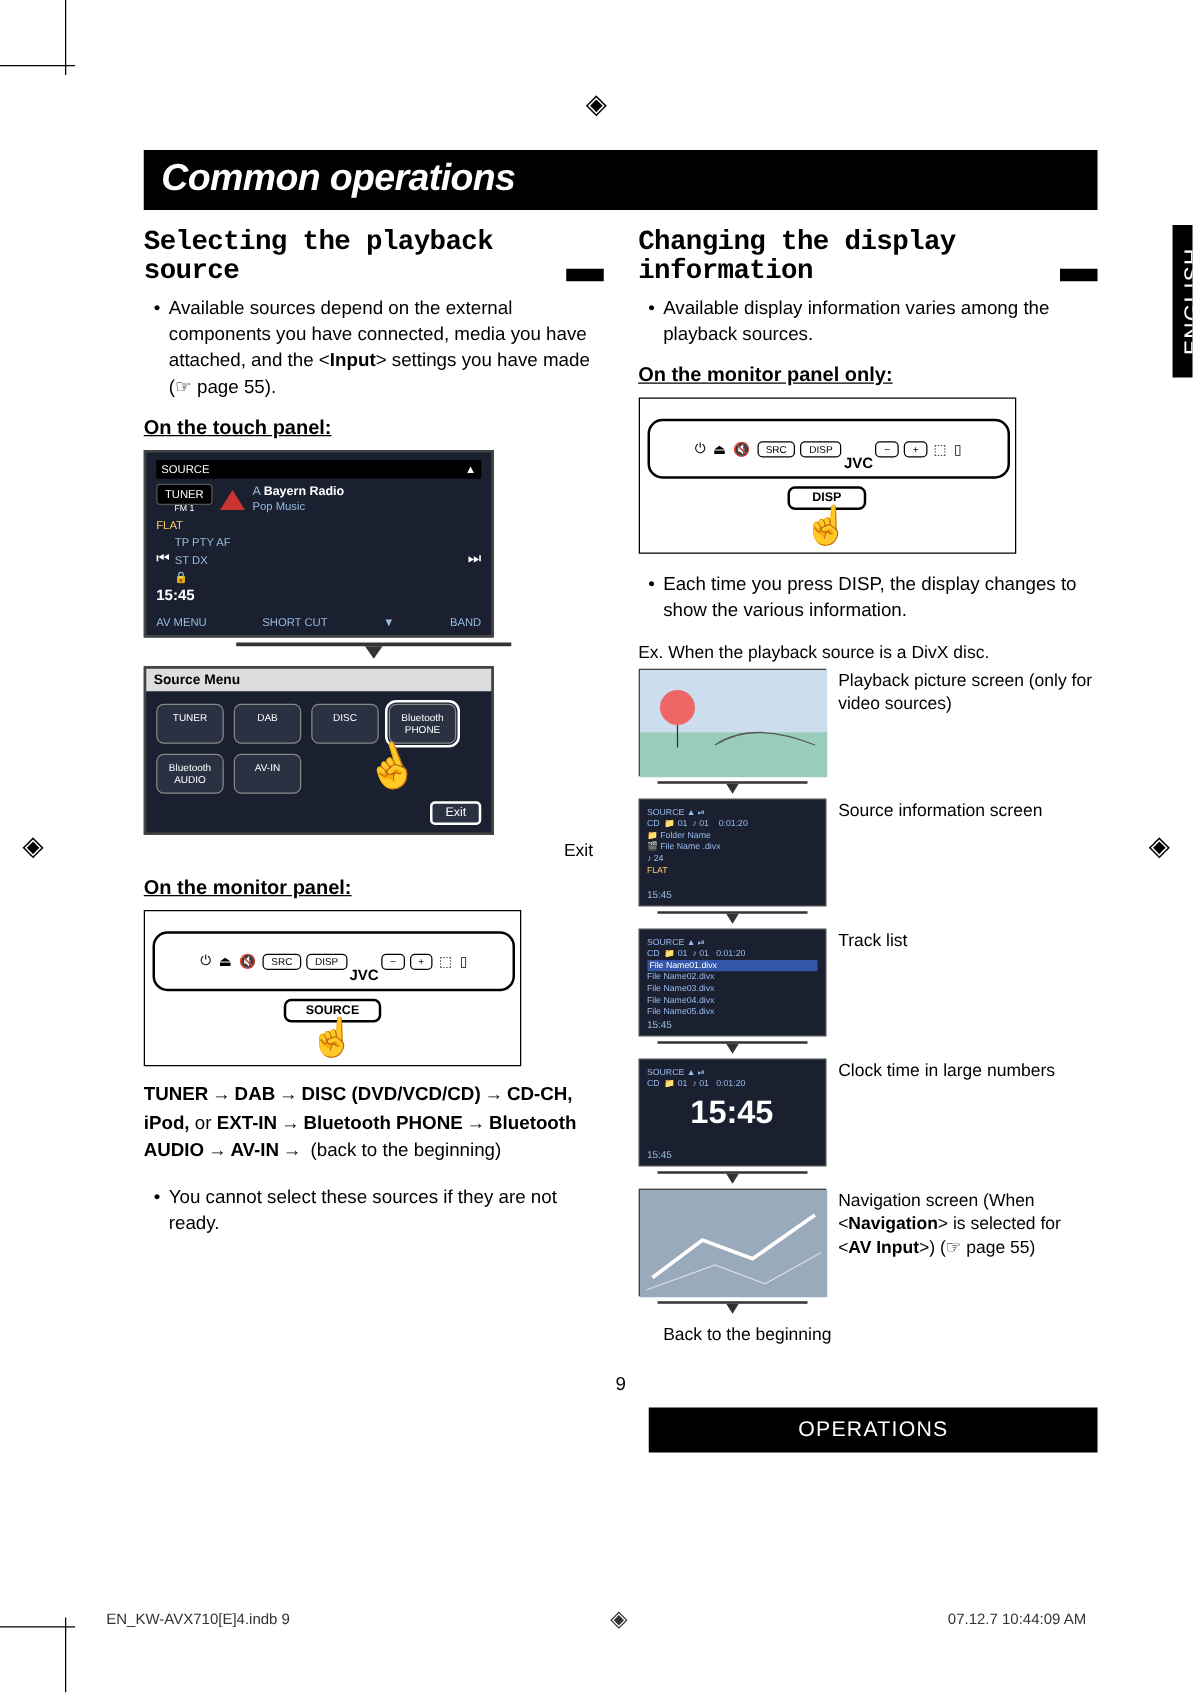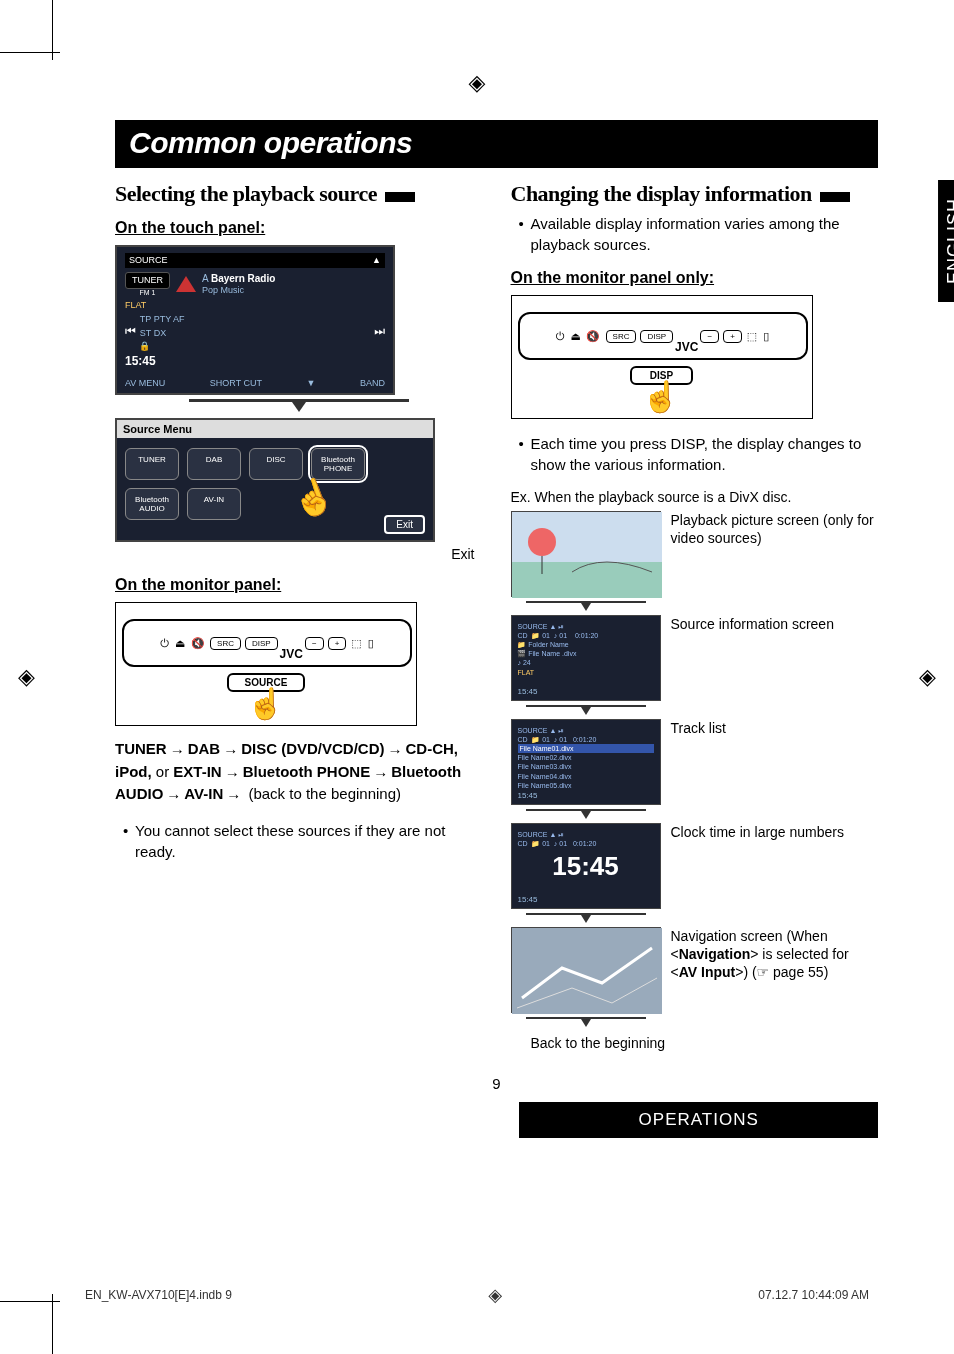--- a/index.html
+++ b/index.html
@@ -49,21 +49,21 @@
   }
 
   .columns {
     display: flex;
     gap: 28px;
     margin-top: 14px;
   }
   .col { flex: 1; }
 
   h2 {
-    font-family: Liberation Serif, serif;
+    font-family: Liberation Mono, monospace;
     font-size: 22px;
     font-weight: 900;
     letter-spacing: -0.5px;
     display: flex;
     align-items: flex-end;
     gap: 8px;
     line-height: 1.05;
   }
   .h2-tail {
     flex: 0 0 30px;
@@ -97,21 +97,21 @@
   .screenshot .tuner-box { display:flex; align-items:center; gap:6px; margin-top:4px;}
   .tuner-pill { background:#000; border:1px solid #555; padding:2px 6px; border-radius:3px; font-size:9px; text-align:center;}
   .logo-triangle { width:0;height:0;border-left:10px solid transparent;border-right:10px solid transparent;border-bottom:16px solid #c33; display:inline-block;}
   .screenshot .row { margin-top:3px; font-size:9px; color:#9bd;}
   .screenshot .bottombar { position:absolute; bottom:4px; left:8px; right:8px; display:flex; justify-content:space-between; font-size:9px; color:#9bd;}
 
   .tp-arrows { text-align:center; margin:4px 0 6px; }
   .tp-arrows .bar { height:3px; background:#333; width:220px; margin:0 auto;}
   .tp-arrows .tri { width:0;height:0;border-left:7px solid transparent;border-right:7px solid transparent;border-top:10px solid #333; margin:0 auto;}
 
-  .source-menu { width:320px; background:#1a2030; border:2px solid #444; color:#fff; font-size:10px; padding-bottom:10px; position:relative;}
+  .source-menu { width:280px; background:#1a2030; border:2px solid #444; color:#fff; font-size:10px; padding-bottom:21px; position:relative;}
   .source-menu .hdr { background:#ddd; color:#000; font-weight:bold; padding:3px 6px; font-size:11px;}
   .src-grid { display:flex; flex-wrap:wrap; gap:8px; padding:10px 8px;}
   .src-btn { border:1px solid #888; border-radius:6px; padding:6px 4px; width:54px; text-align:center; font-size:8px; background:#2a3142;}
   .src-btn.phone { outline:2px solid #fff; outline-offset:1px;}
   .hand { position:absolute; left:175px; top:58px; font-size:34px; color:#fff; transform:rotate(-20deg);}
   .exit-box { position:absolute; right:8px; bottom:6px; border:2px solid #fff; padding:2px 10px; font-size:10px; border-radius:4px; background:#2a3142;}
   .exit-label { text-align:right; font-size:14px; margin:4px 8px 0 0;}
 
   .monitor-panel {
     border:2px solid #000; border-radius:12px; width:290px; height:48px; position:relative; margin:6px 0; display:flex; align-items:center; justify-content:center;
@@ -170,20 +170,25 @@
 
   <div class="title-bar">Common operations</div>
 
   <div class="columns">
 
     <div class="col">
       <h2>
         <span>Selecting the playback source</span>
         <span class="h2-tail"></span>
       </h2>
+      <ul class="bullets">
+        <li>
+          <span>Available sources depend on the external components you have connected, media you have attached, and the &lt;</span><b>Input</b><span>&gt; settings you have made (☞ page 55).</span>
+        </li>
+      </ul>
 
       <div class="subhead">On the touch panel:</div>
 
       <div class="screenshot main1">
         <div class="topbar">
             <span>SOURCE</span>
             <span>▲</span>
           </div>
         <div class="tuner-box">
           <div>

